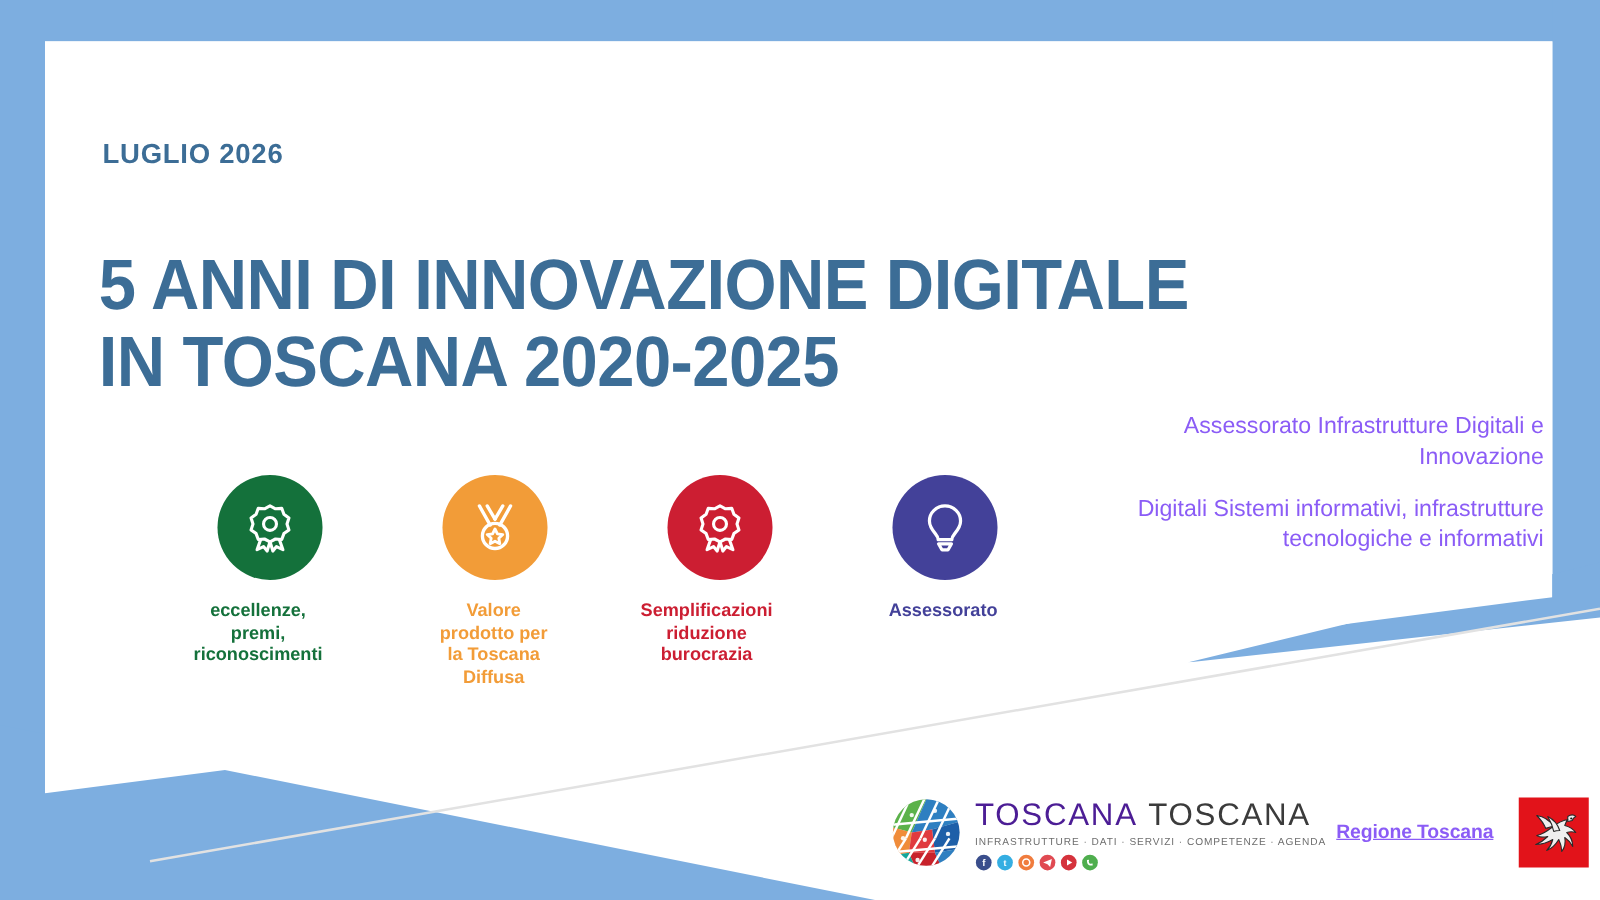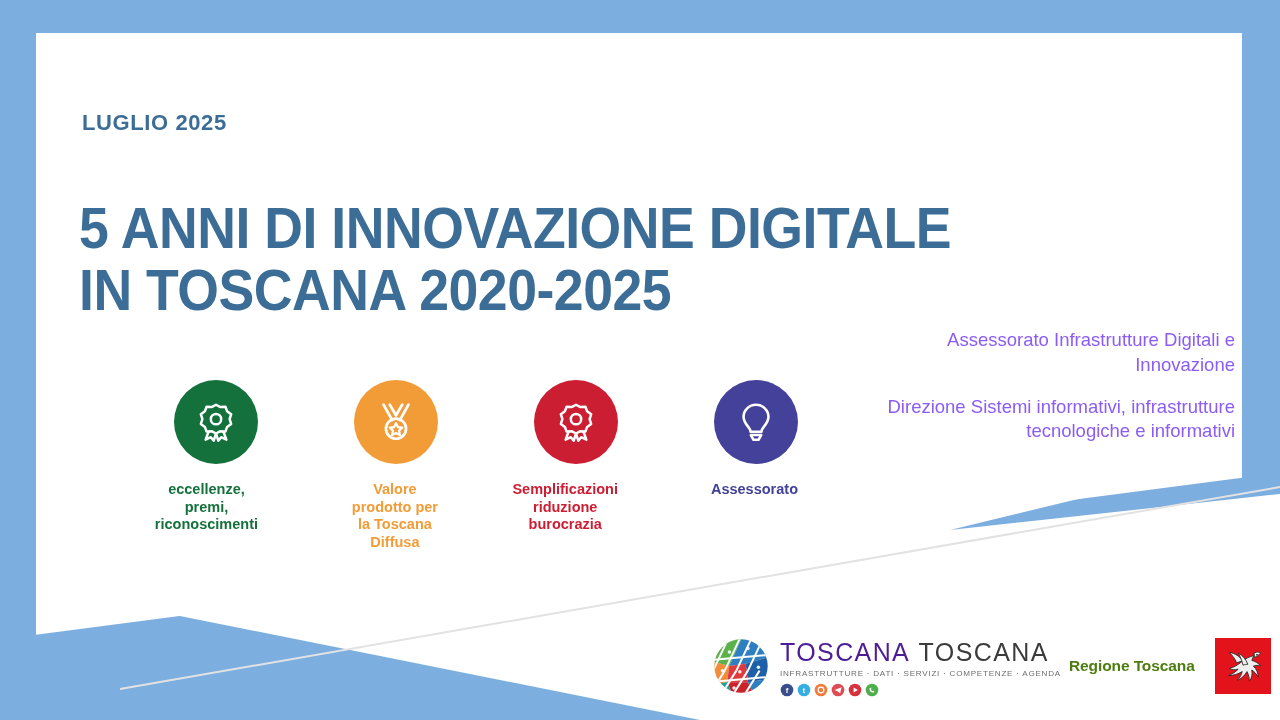--- a/index.html
+++ b/index.html
@@ -158,24 +158,25 @@
 
   .logo-regione {
     position: absolute;
     left: 1069px; top: 638px;
     display: flex;
     align-items: center;
   }
   .regione-text {
     font-size: 15.5px;
     font-weight: bold;
-    color: #4d7c0f;
+    color: #8b5cf6;
     letter-spacing: -0.1px;
     white-space: nowrap;
     margin-right: 20px;
+    text-decoration: underline;
   }
   .pegasus-box {
     width: 56px; height: 56px;
     background: #E2131A;
     display: flex;
     align-items: center;
     justify-content: center;
   }
 </style>
 </head>
@@ -187,32 +188,32 @@
   <div class="bg-blue-left"></div>
   <div class="bg-blue-right"></div>
   <div class="bg-blue-wedge-right"></div>
   <div class="bg-blue-wedge"></div>
   <div class="card"></div>
 
   <svg class="diagonal-line" viewBox="0 0 1280 720" xmlns="http://www.w3.org/2000/svg">
     <line x1="1280" y1="487" x2="120" y2="689" stroke="#E2E2E2" stroke-width="2"></line>
   </svg>
 
-  <div class="eyebrow">LUGLIO 2025</div>
+  <div class="eyebrow">LUGLIO 2026</div>
 
   <h1 class="title">
     <span class="line">5 ANNI DI INNOVAZIONE DIGITALE</span>
     <span class="line">IN TOSCANA 2020-2025</span>
   </h1>
 
   <div class="org-block">
     <div>Assessorato Infrastrutture Digitali e</div>
     <div>Innovazione</div>
     <div class="gap"></div>
-    <div>Direzione Sistemi informativi, infrastrutture</div>
+    <div>Digitali Sistemi informativi, infrastrutture</div>
     <div>tecnologiche e informativi</div>
   </div>
 
   <div class="pillars">
 
     <div class="pillar">
       <div class="circle" style="background: rgb(20, 113, 59);">
         <svg width="46" height="46" viewBox="0 0 48 48">
           <path d="M24 6 L28.6 8.4 L33.8 8 L35.6 12.9 L39.8 16 L38.2 21 L39.8 26 L35.6 29.1 L33.8 34 L28.6 33.6 L24 36 L19.4 33.6 L14.2 34 L12.4 29.1 L8.2 26 L9.8 21 L8.2 16 L12.4 12.9 L14.2 8 L19.4 8.4 Z" fill="none" stroke="#ffffff" stroke-width="2.6" stroke-linejoin="round"></path>
           <circle cx="24" cy="21" r="5.4" fill="none" stroke="#ffffff" stroke-width="2.6"></circle>

